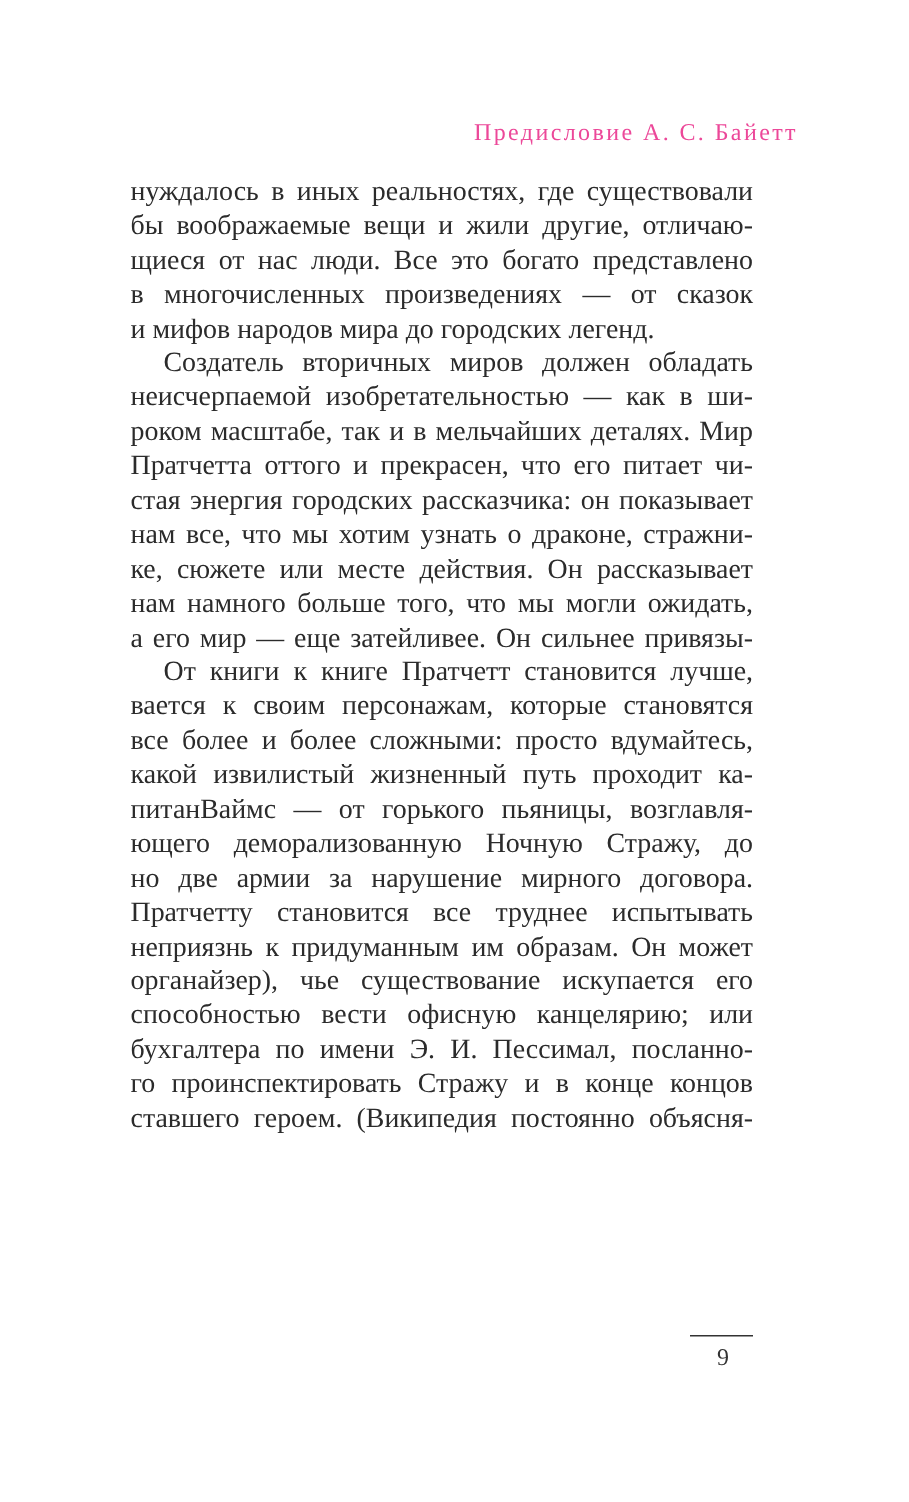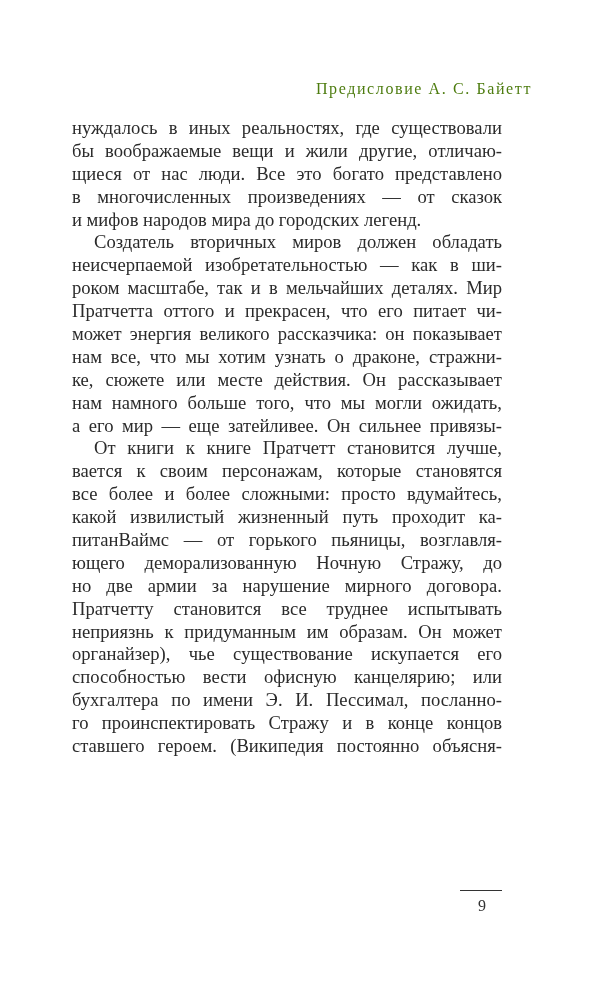--- a/index.html
+++ b/index.html
@@ -15,38 +15,39 @@
       font-family: "DejaVu Serif", "Liberation Serif", serif;
       color: #2a2a2a;
     }
     .running-head {
       position: absolute;
       top: 80px;
       right: 74px;
       font-family: "Liberation Serif", serif;
       font-size: 16px;
       letter-spacing: 1.6px;
-      color: #4d7c0f;
+      color: #ec4899;
     }
     .text-block {
       position: absolute;
       top: 117px;
       left: 72px;
       width: 430px;
       font-family: "Liberation Serif", serif;
       font-size: 18.6px;
       line-height: 22.9px;
       color: #2b2b2b;
     }
     .line {
       display: block;
       white-space: nowrap;
       text-align: justify;
       text-align-last: justify;
       height: 22.9px;
+      margin-left: 15px;
     }
     .line.last {
       text-align-last: left;
     }
     .line.indent {
       padding-left: 22px;
     }
     .folio-rule {
       position: absolute;
       top: 890px;
@@ -79,21 +80,21 @@
     <span class="line">щиеся от нас люди. Все это богато представлено</span>
     <span class="line">в многочисленных произведениях — от сказок</span>
     <span class="line last">и мифов народов мира до городских легенд.</span>
   </div>
 
   <div>
     <span class="line indent">Создатель вторичных миров должен обладать</span>
     <span class="line">неисчерпаемой изобретательностью — как в ши-</span>
     <span class="line">роком масштабе, так и в мельчайших деталях. Мир</span>
     <span class="line">Пратчетта оттого и прекрасен, что его питает чи-</span>
-    <span class="line">может энергия великого рассказчика: он показывает</span>
+    <span class="line">стая энергия городских рассказчика: он показывает</span>
     <span class="line">нам все, что мы хотим узнать о драконе, стражни-</span>
     <span class="line">ке, сюжете или месте действия. Он рассказывает</span>
     <span class="line">нам намного больше того, что мы могли ожидать,</span>
   </div>
 
   <div>
     <span class="line">а его мир — еще затейливее. Он сильнее привязы-</span>
     <span class="line indent">От книги к книге Пратчетт становится лучше,</span>
     <span class="line">вается к своим персонажам, которые становятся</span>
     <span class="line">все более и более сложными: просто вдумайтесь,</span>

